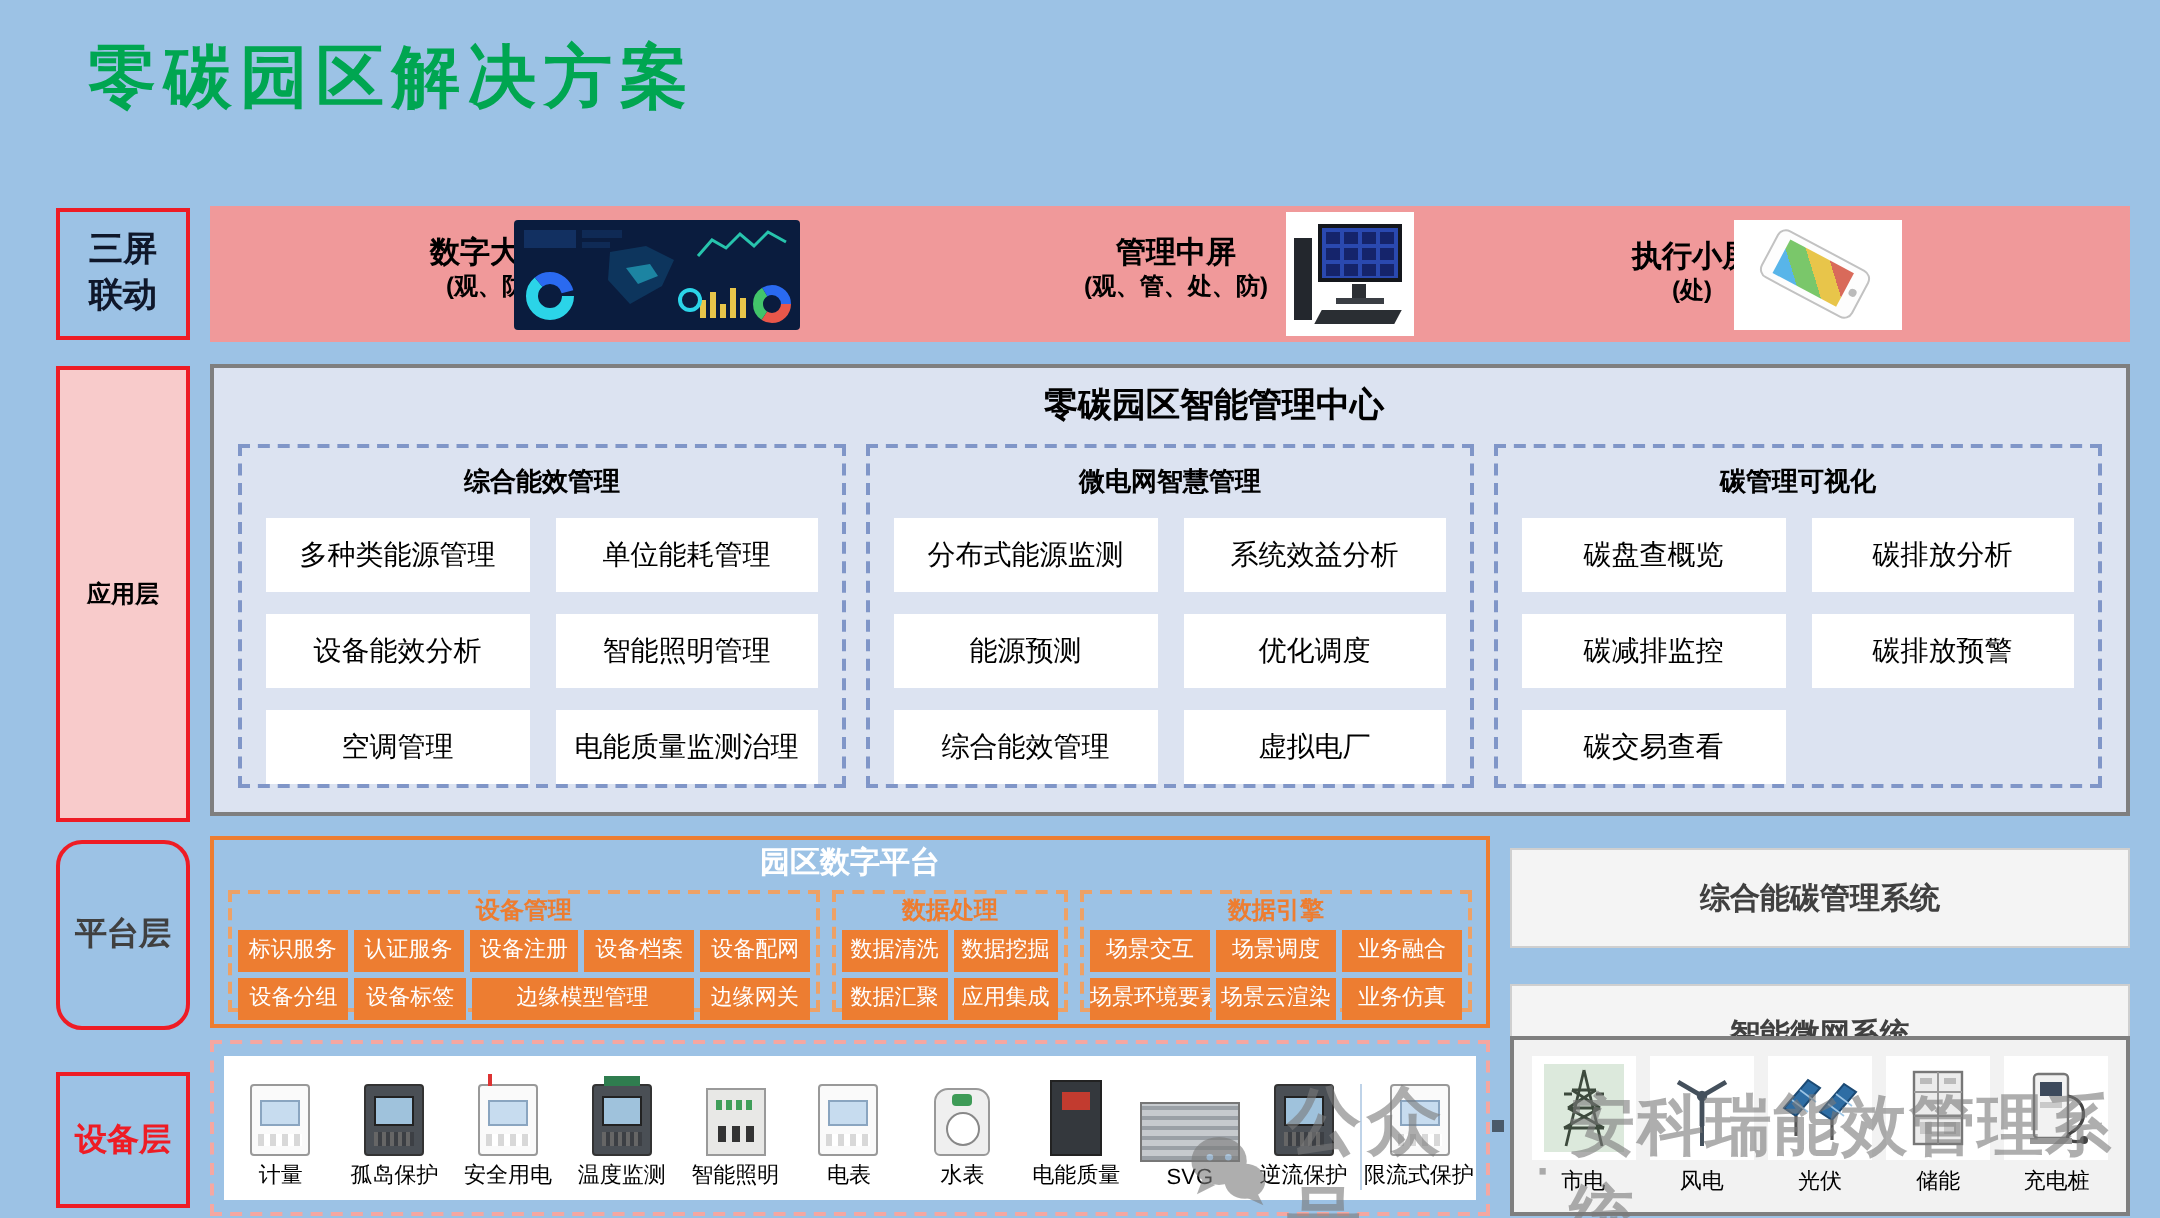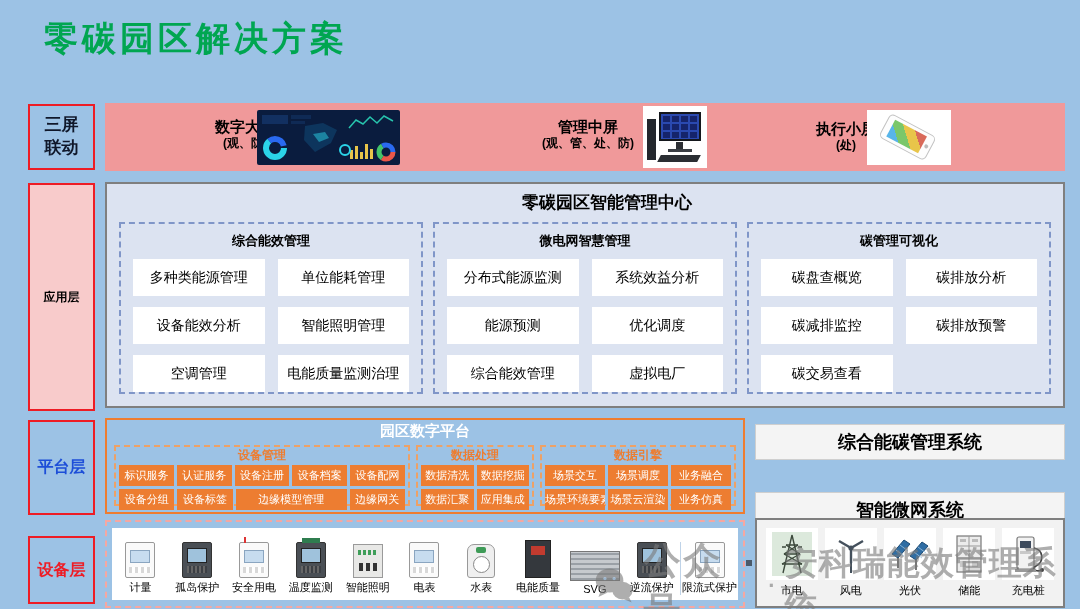--- a/index.html
+++ b/index.html
@@ -8,21 +8,21 @@
 
   
   .main-title{position:absolute;left:44px;top:16px;font-size:34px;font-weight:bold;color:#00A651;
     letter-spacing:4px;font-family:"Liberation Serif","DejaVu Serif",serif;}
 
   
   .side-box{position:absolute;left:28px;width:67px;border:2px solid #EE1C25;box-sizing:border-box;
     display:flex;align-items:center;justify-content:center;font-weight:bold;text-align:center;}
   .side-screens{top:104px;height:66px;color:#0f172a;font-size:17px;line-height:1.35;white-space:pre-line;}
   .side-app{top:183px;height:228px;background:#F8CBCB;color:#000;font-size:12px;}
-  .side-platform{top:420px;height:95px;color:#1d4ed8;font-size:16px;}
+  .side-platform{top:420px;height:95px;color:#404040;font-size:16px;border-radius:13px;}
   .side-device{top:536px;height:68px;color:#EE1C25;font-size:16px;}
 
   
   .screens-band{position:absolute;left:105px;top:103px;width:960px;height:68px;background:#F0999A;}
   .screen-label{position:absolute;text-align:center;color:#000;}
   .screen-name{font-size:15px;font-weight:bold;line-height:19px;}
   .screen-scope{font-size:12px;font-weight:bold;line-height:15px;}
   .lb1{left:70px;top:14px;width:140px;}
   .lb2{left:408px;top:14px;width:150px;}
   .lb3{left:686px;top:16px;width:110px;}
@@ -61,22 +61,22 @@
   .pg-dev{width:296px;}
   .pg-data{width:118px;}
   .pg-eng{flex:1;}
   .pg-title{text-align:center;color:#ED7D31;font-weight:bold;font-size:12px;line-height:14px;}
   .pg-row{display:flex;gap:3px;margin-top:3px;}
   .obox{flex:1;background:#ED7D31;color:#fff;font-size:11px;height:21px;line-height:21px;
     text-align:center;white-space:nowrap;overflow:hidden;}
   .obox-wide{flex:2;}
 
   
-  .sys-box{position:absolute;left:755px;width:310px;height:36px;background:#F4F4F4;border:1px solid #CFCFCF;
-    box-sizing:border-box;display:flex;align-items:center;justify-content:center;font-size:18px;font-weight:bold;color:#000000;}
+  .sys-box{position:absolute;left:755px;width:310px;height:50px;background:#F4F4F4;border:1px solid #CFCFCF;
+    box-sizing:border-box;display:flex;align-items:center;justify-content:center;font-size:15px;font-weight:bold;color:#404040;}
   .sys1{top:424px;} .sys2{top:492px;}
 
   
   .device-dashed{position:absolute;left:105px;top:520px;width:640px;height:88px;
     border:2px dashed #F5A7A1;box-sizing:border-box;}
   .device-white{position:absolute;left:112px;top:528px;width:626px;height:72px;background:#fff;
     display:flex;align-items:flex-end;padding-bottom:5px;box-sizing:border-box;}
   .dev-item{flex:1;text-align:center;}
   .dev-sep{border-left:1px solid #BFD3E8;}
   .dev-label{font-size:11px;color:#000;margin-top:2px;}

